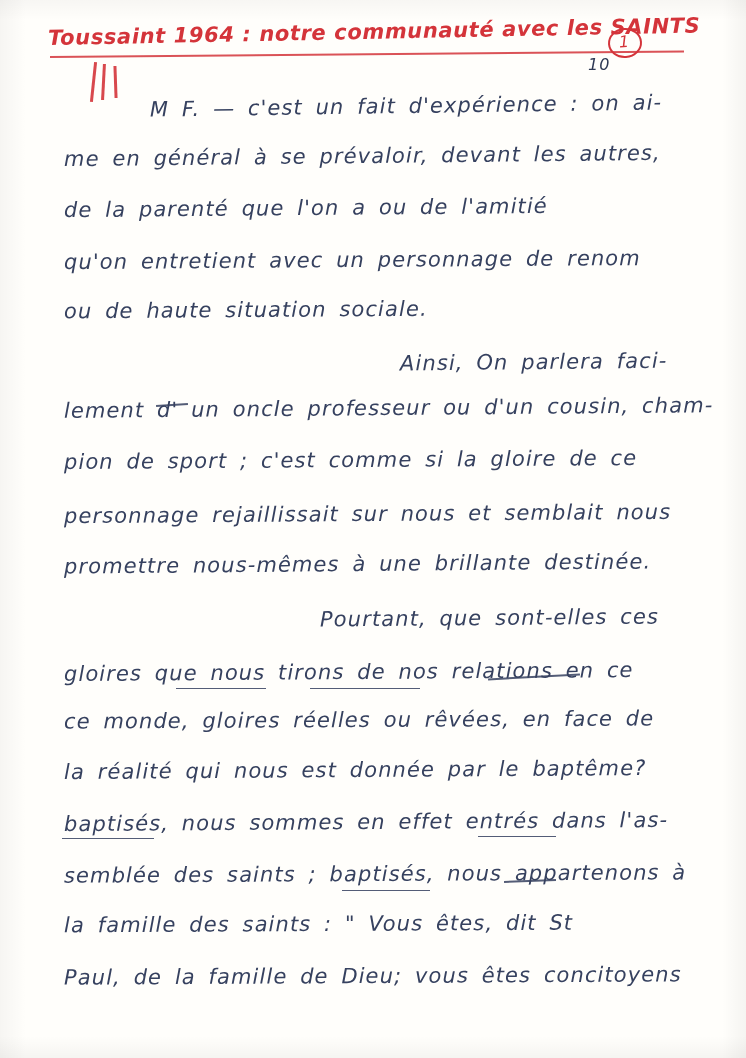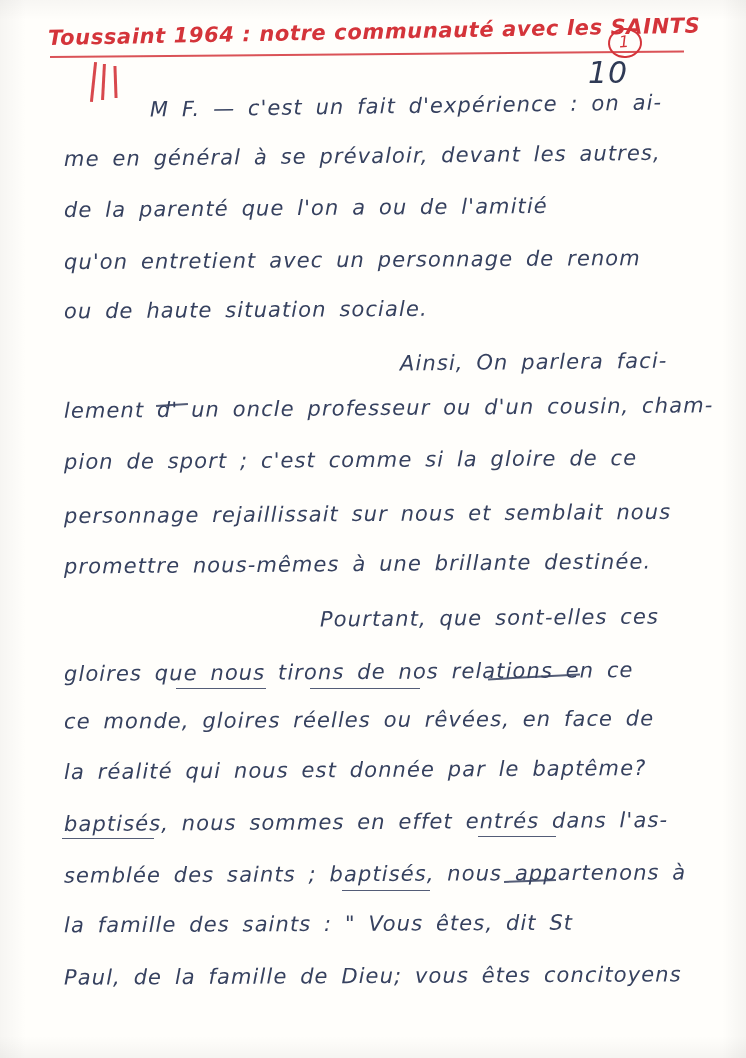--- a/index.html
+++ b/index.html
@@ -76,21 +76,21 @@
     left: 9px;
     top: 2px;
     font-size: 16px;
     font-style: italic;
     color: #d4343a;
   }
   #page-number {
     position: absolute;
     left: 588px;
     top: 55px;
-    font-size: 30px;
+    font-size: 16px;
     font-style: italic;
     color: #2f3a55;
     letter-spacing: 1px;
   }
   
   .red-tick {
     position: absolute;
     width: 3px;
     background: #d4343a;
     opacity: 0.9;

